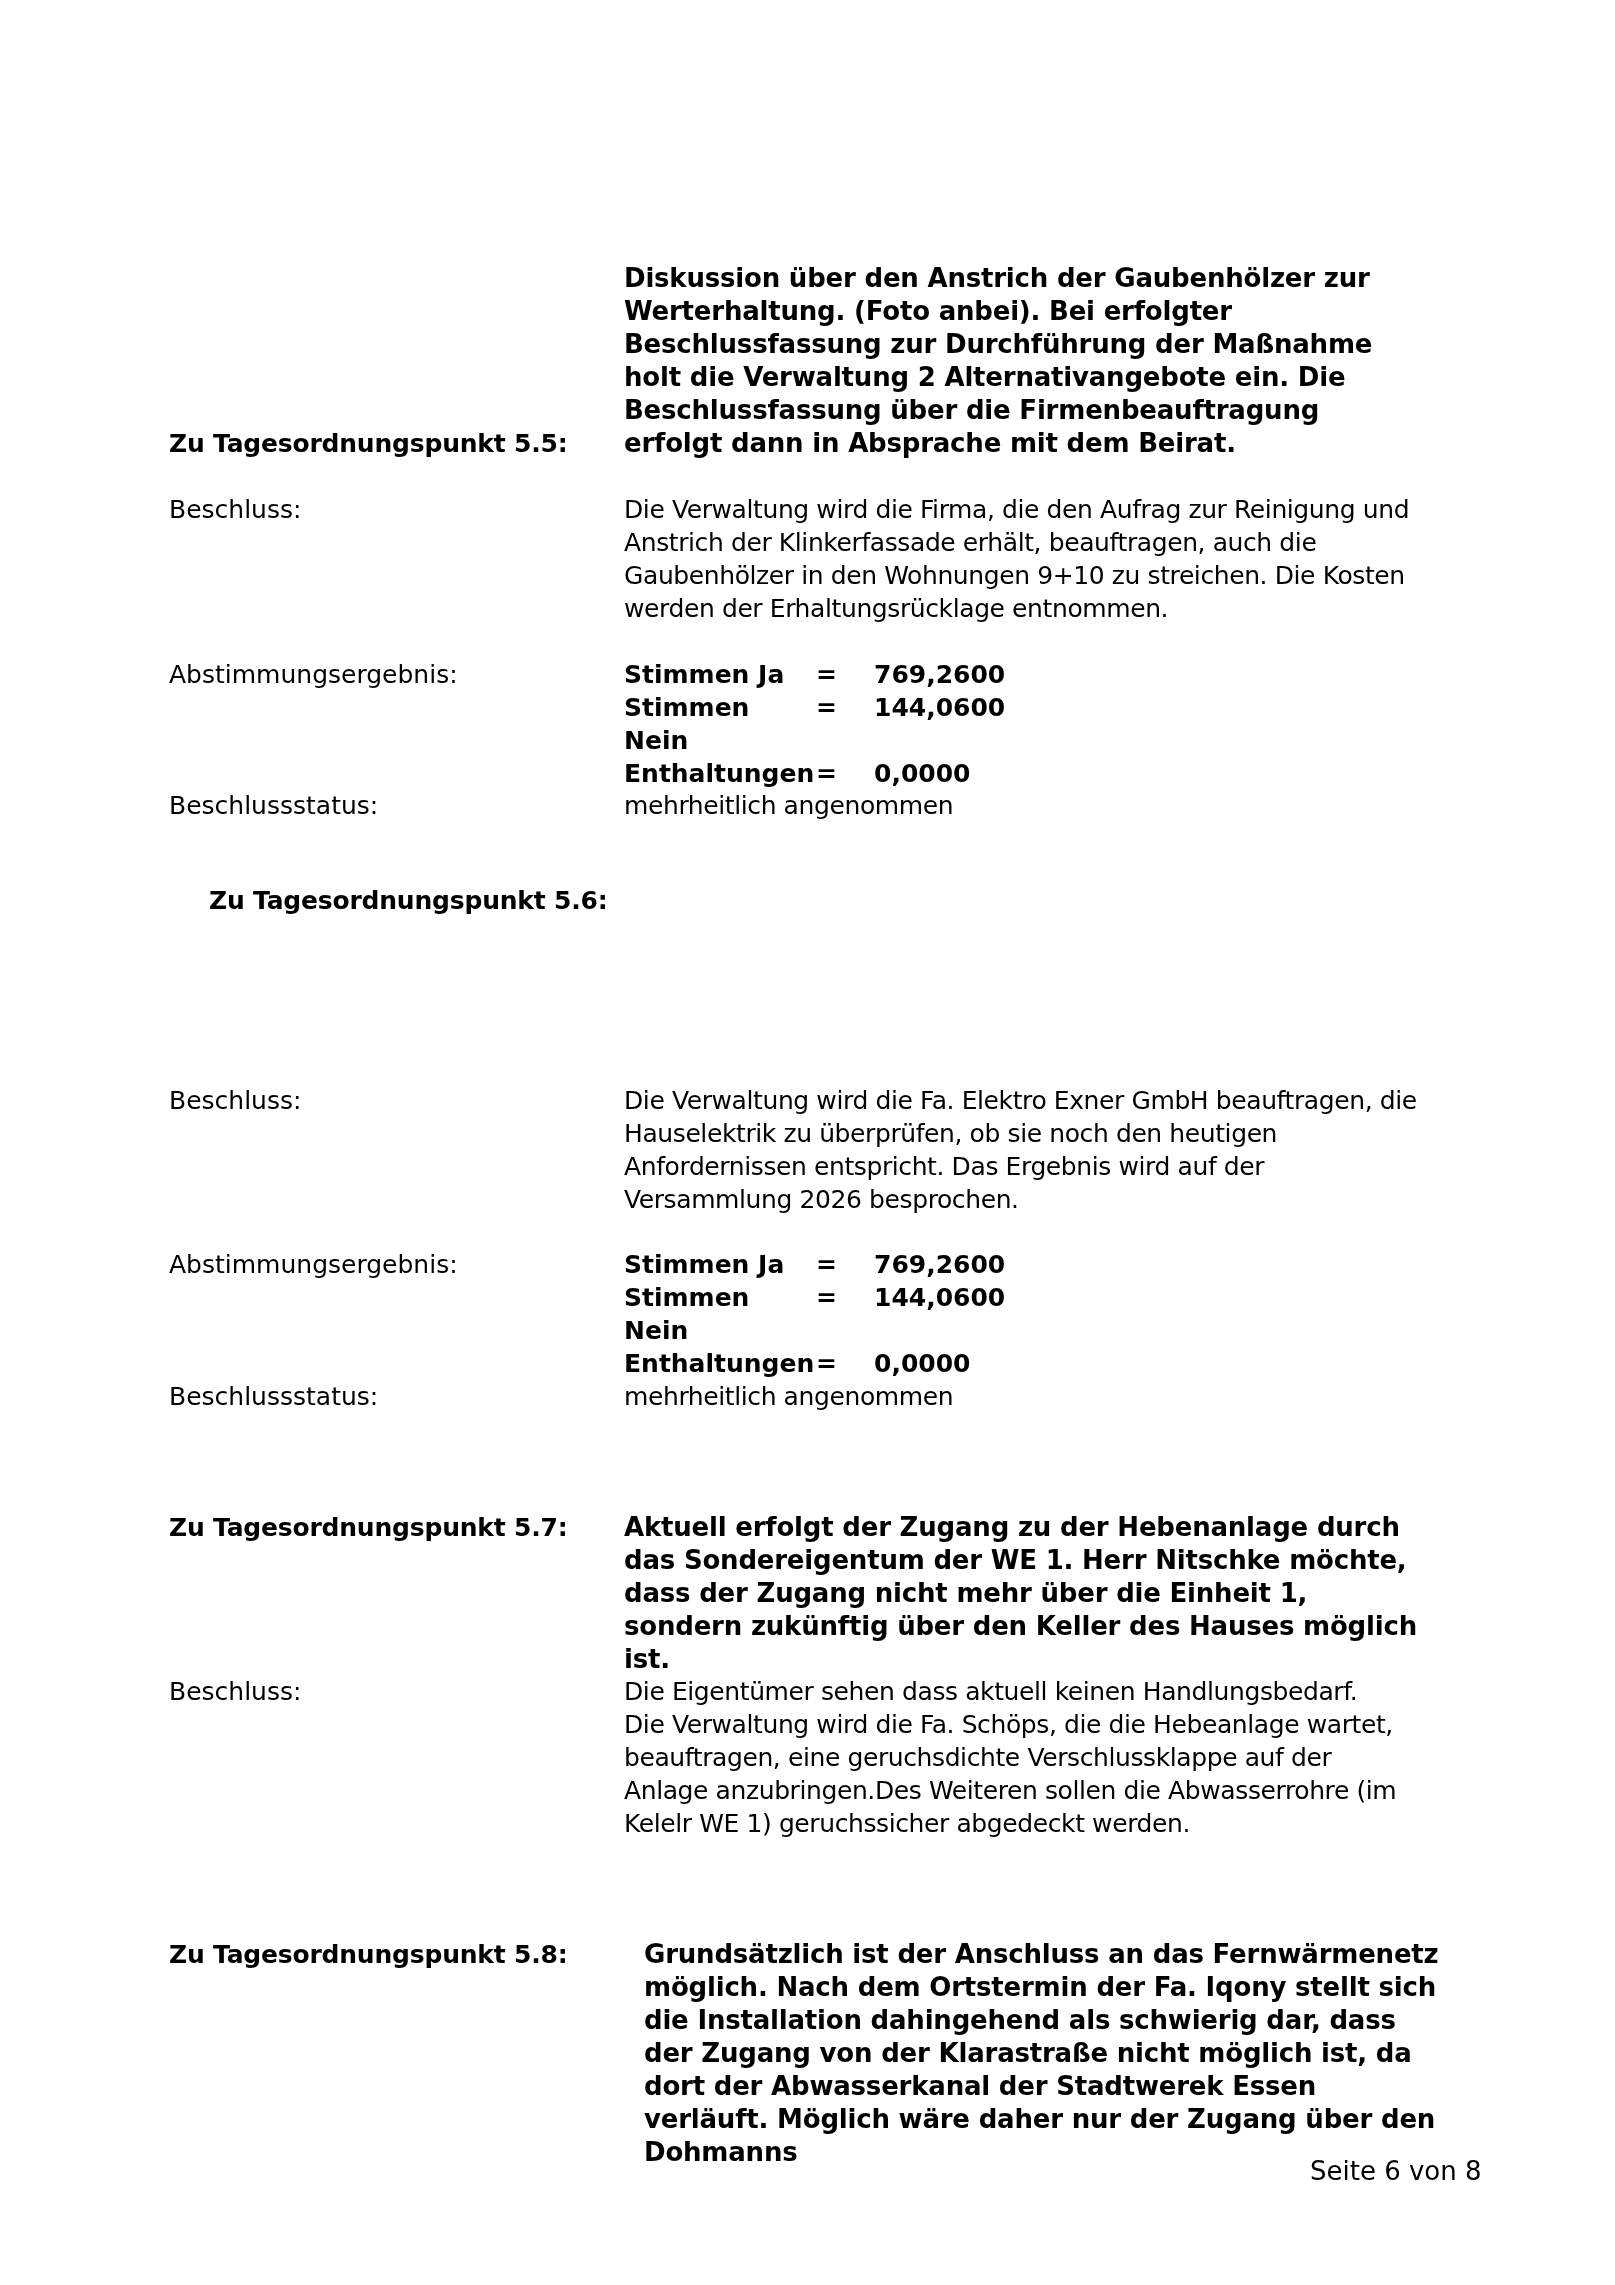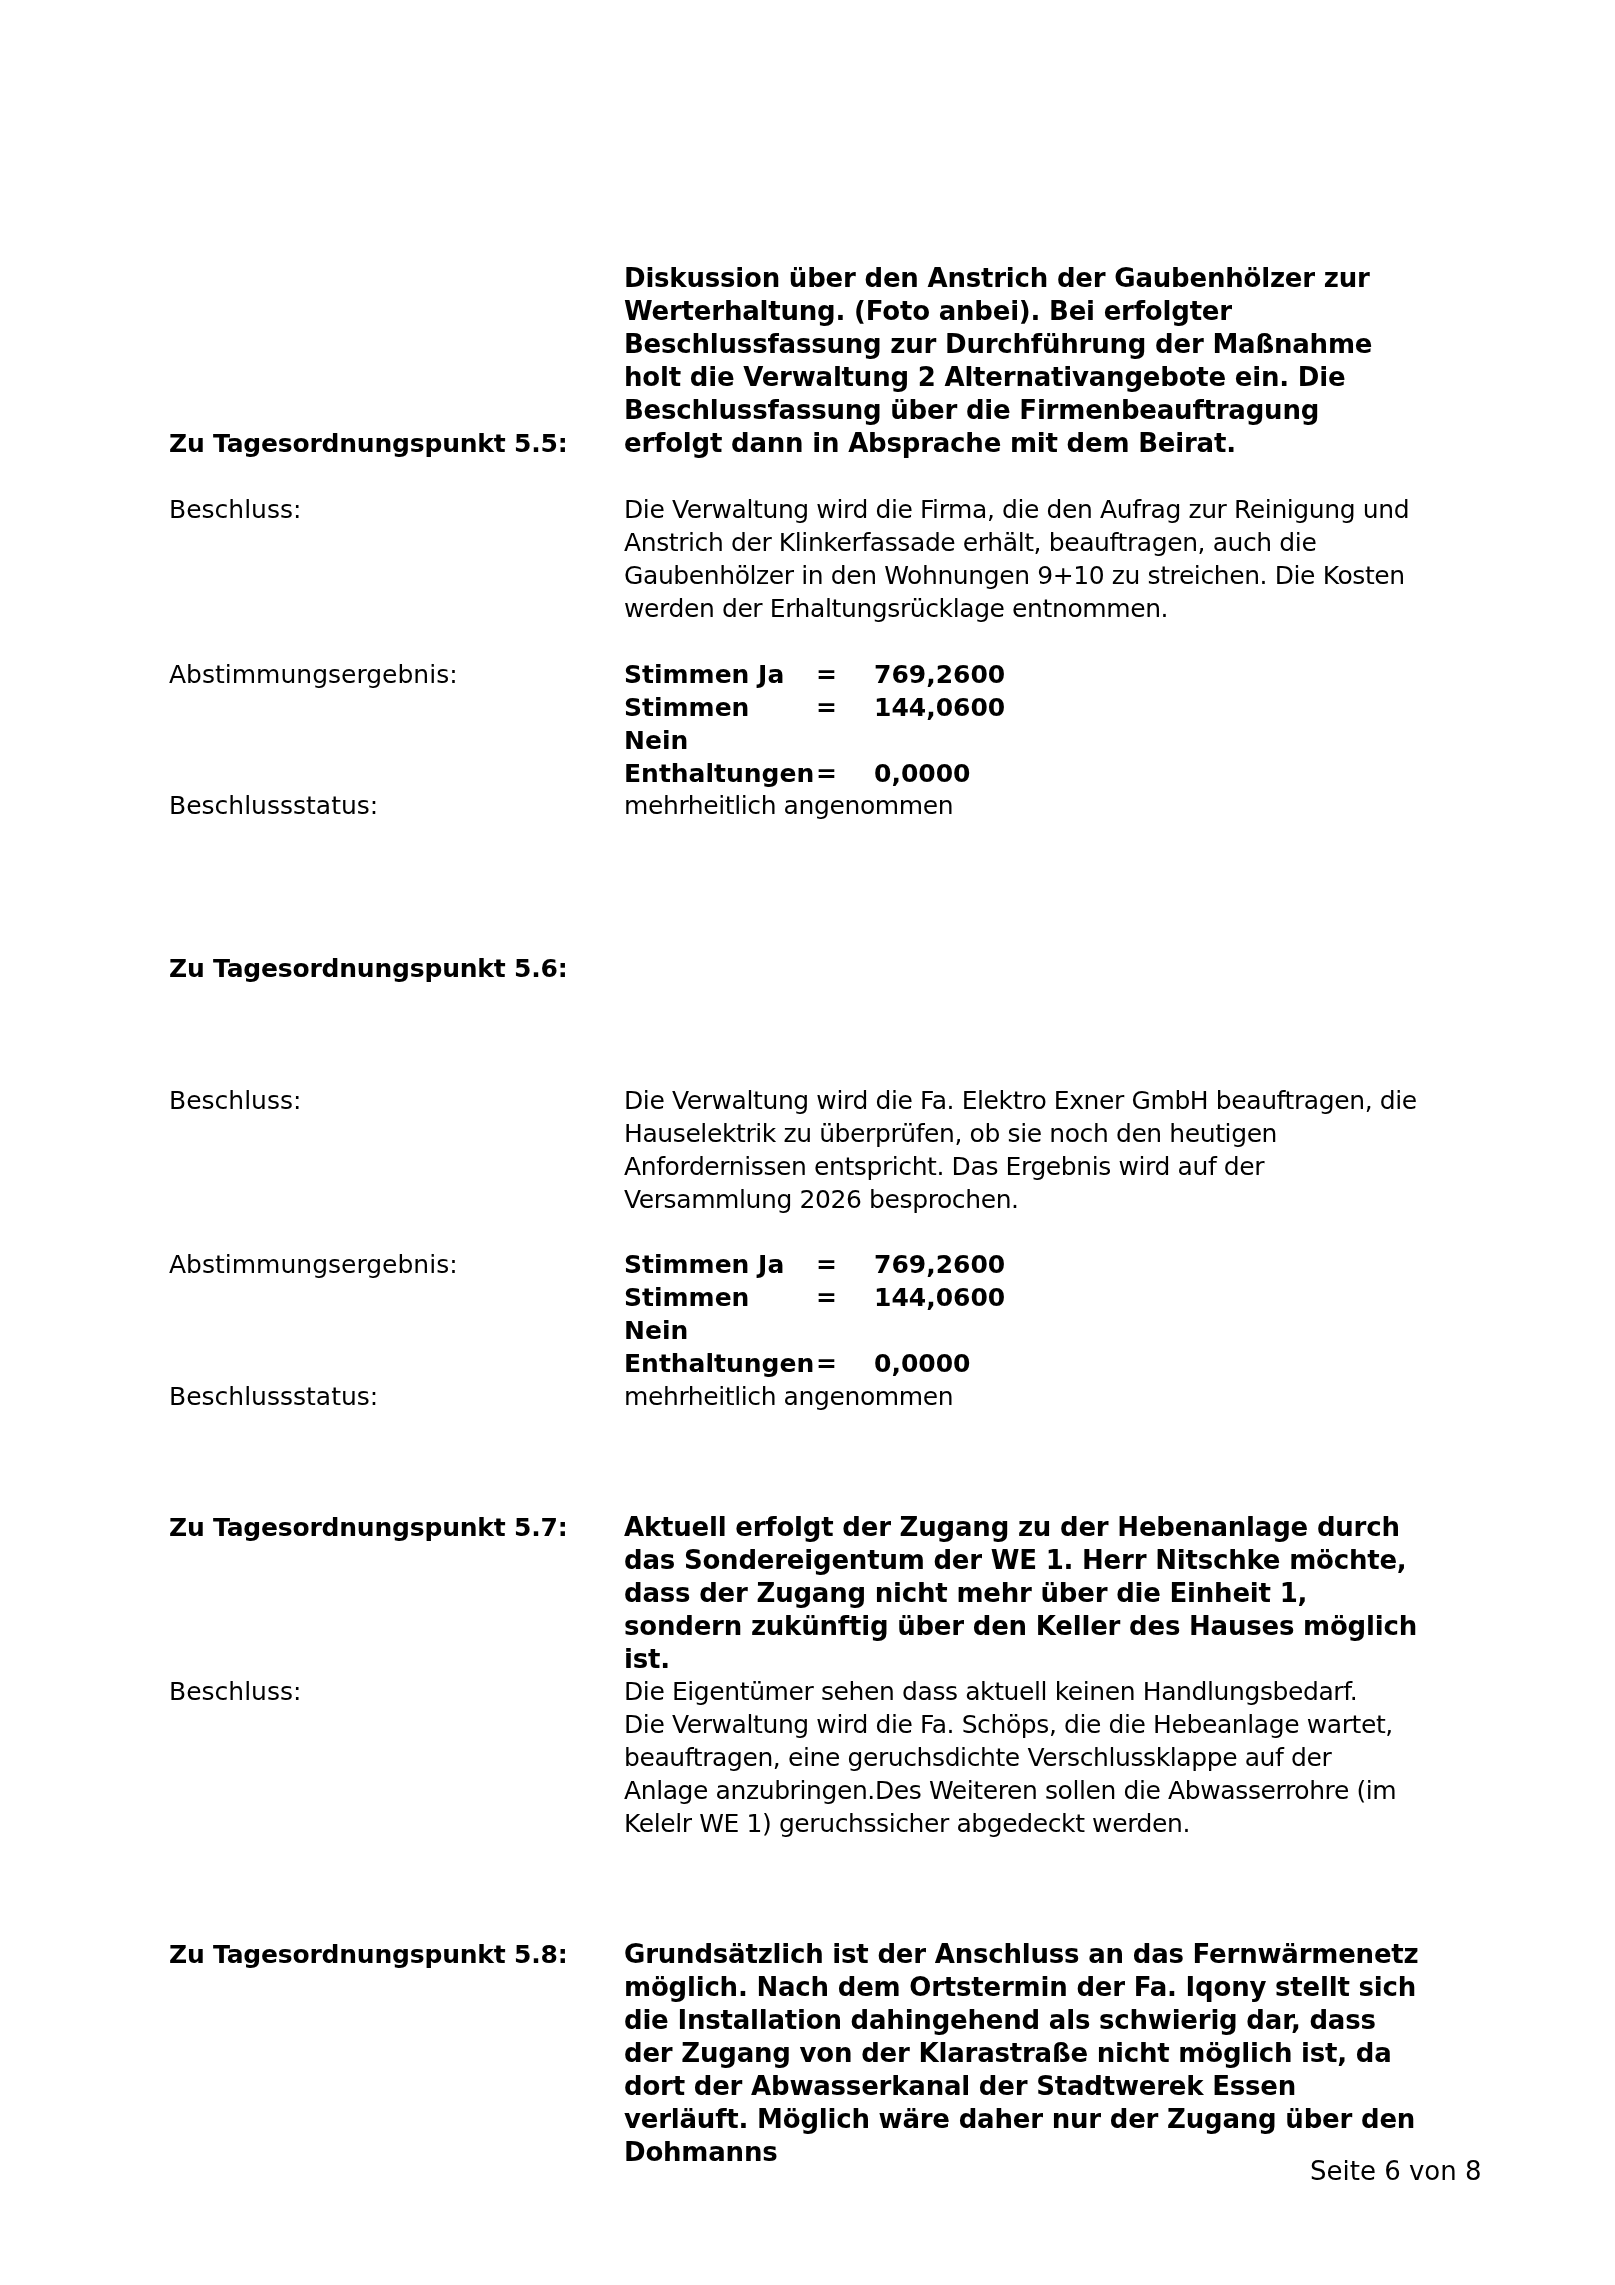--- a/index.html
+++ b/index.html
@@ -40,21 +40,21 @@
       <span>Enthaltungen</span>
       <span>=</span>
       <span>0,0000</span>
     </div>
   </div>
   <div class="row" style="top:789px;">
     <div class="lbl">Beschlussstatus:</div>
     <div class="val n">mehrheitlich angenommen</div>
   </div>
 
-  <div class="row" style="top:952px;">
+  <div class="row" style="top:884px;margin-left:40px;">
     <div class="lbl b">Zu Tagesordnungspunkt 5.6:</div>
   </div>
   <div class="row" style="top:1084px;">
     <div class="lbl">Beschluss:</div>
     <div class="val n">Die Verwaltung wird die Fa. Elektro Exner GmbH beauftragen, die Hauselektrik zu überprüfen, ob sie noch den heutigen Anfordernissen entspricht. Das Ergebnis wird auf der Versammlung 2026 besprochen.</div>
   </div>
   <div class="row" style="top:1248px;">
     <div class="lbl">Abstimmungsergebnis:</div>
     <div class="votes">
       <span>Stimmen Ja</span>
@@ -78,20 +78,20 @@
     <div class="val b">Aktuell erfolgt der Zugang zu der Hebenanlage durch das Sondereigentum der WE 1. Herr Nitschke möchte, dass der Zugang nicht mehr über die Einheit 1, sondern zukünftig über den Keller des Hauses möglich ist.</div>
   </div>
   <div class="row" style="top:1675px;">
     <div class="lbl">Beschluss:</div>
     <div class="val n">
       <div>Die Eigentümer sehen dass aktuell keinen Handlungsbedarf.</div>
       <div>Die Verwaltung wird die Fa. Schöps, die die Hebeanlage wartet, beauftragen, eine geruchsdichte Verschlussklappe auf der Anlage anzubringen.Des Weiteren sollen die Abwasserrohre (im Kelelr WE 1) geruchssicher abgedeckt werden.</div>
     </div>
   </div>
 
-  <div class="row" style="top:1938px;">
+  <div class="row" style="top:1938px;gap:20px;">
     <div class="lbl b">Zu Tagesordnungspunkt 5.8:</div>
     <div class="val b">Grundsätzlich ist der Anschluss an das Fernwärmenetz möglich. Nach dem Ortstermin der Fa. Iqony stellt sich die Installation dahingehend als schwierig dar, dass der Zugang von der Klarastraße nicht möglich ist, da dort der Abwasserkanal der Stadtwerek Essen verläuft. Möglich wäre daher nur der Zugang über den Dohmanns</div>
   </div>
 
   <div class="footer">Seite 6 von 8</div>
 </div>
 
 
 </body></html>

